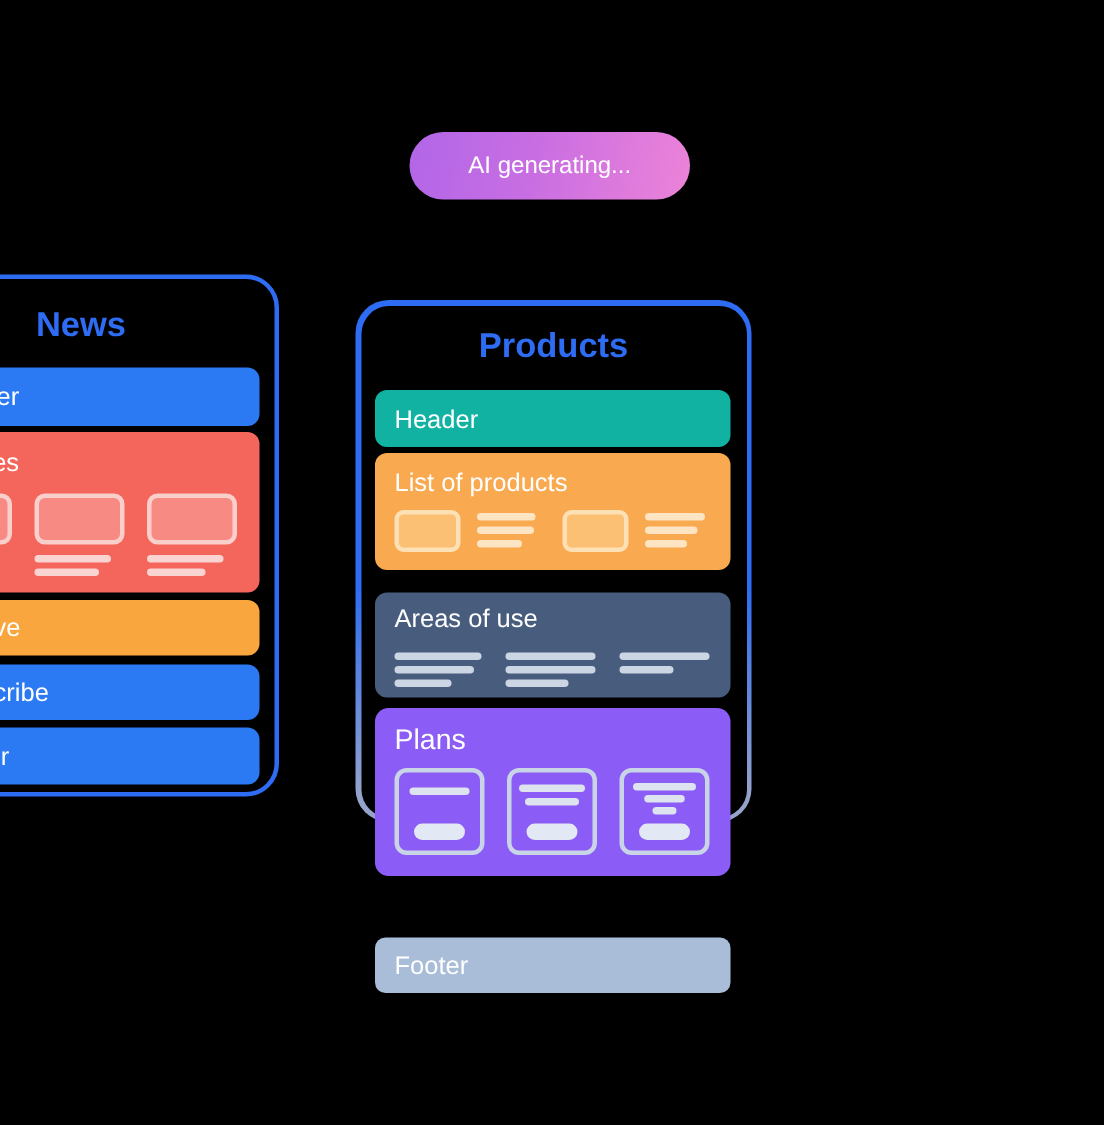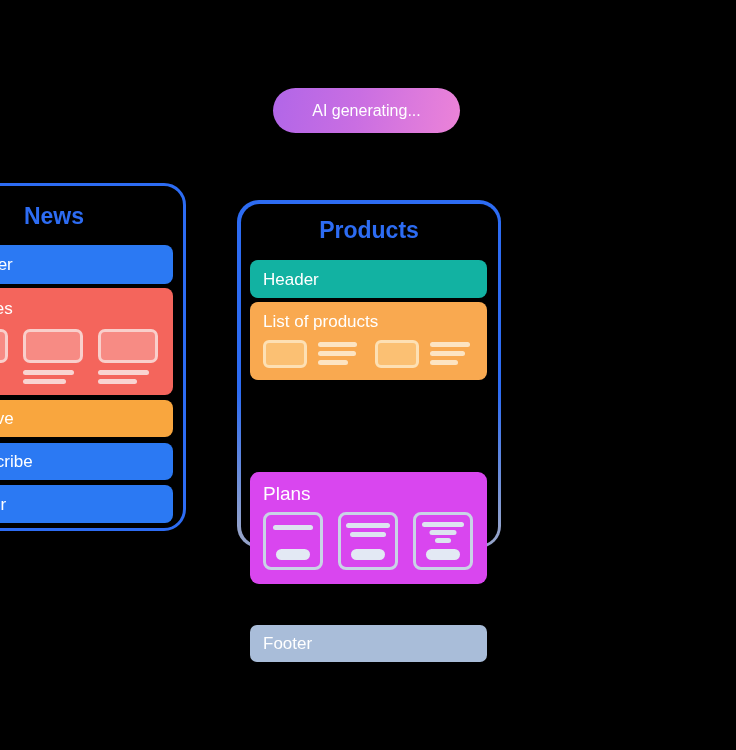--- a/index.html
+++ b/index.html
@@ -76,21 +76,21 @@
     background:#fbc073;border:3px solid #fde0b4;box-sizing:border-box;
   }
   .o-line{position:absolute;height:4.5px;border-radius:2.5px;background:#fde4c2;}
 
   .prod-areas{top:195px;height:70px;background:#485d7e;}
   .prod-areas .sec-title{top:8px;}
   .a-line{position:absolute;height:4.5px;border-radius:2.5px;background:#ccd5e3;}
 
   .plans{
     position:absolute;left:250px;top:472px;width:237px;height:112px;
-    background:#d946ef;border-radius:9px;z-index:3;
+    background:#8b5cf6;border-radius:9px;z-index:3;
   }
   .plans .sec-title{position:absolute;left:13px;top:11px;color:#fff;font-size:19px;}
   .plan-card{
     position:absolute;top:40px;width:60px;height:58px;border-radius:8px;
     border:3px solid #c9d4e6;box-sizing:border-box;
   }
   .p-line{position:absolute;left:50%;transform:translateX(-50%);height:4.5px;border-radius:2.5px;background:#dde4f0;}
   .p-pill{
     position:absolute;left:50%;transform:translateX(-50%);bottom:7px;
     width:34px;height:11px;border-radius:5.5px;background:#e3e9f4;
@@ -157,20 +157,31 @@
       <div class="prod-img" style="left:13px"></div>
       <div class="o-line" style="left:68px;top:40px;width:39px"></div>
       <div class="o-line" style="left:68px;top:49px;width:38px"></div>
       <div class="o-line" style="left:68px;top:58px;width:30px"></div>
       <div class="prod-img" style="left:125px"></div>
       <div class="o-line" style="left:180px;top:40px;width:40px"></div>
       <div class="o-line" style="left:180px;top:49px;width:35px"></div>
       <div class="o-line" style="left:180px;top:58px;width:28px"></div>
     </div>
 
+    <div class="section prod-areas">
+      <div class="sec-title">Areas of use</div>
+      <div class="a-line" style="left:13px;top:40px;width:58px"></div>
+      <div class="a-line" style="left:13px;top:49px;width:53px"></div>
+      <div class="a-line" style="left:13px;top:58px;width:38px"></div>
+      <div class="a-line" style="left:87px;top:40px;width:60px"></div>
+      <div class="a-line" style="left:87px;top:49px;width:60px"></div>
+      <div class="a-line" style="left:87px;top:58px;width:42px"></div>
+      <div class="a-line" style="left:163px;top:40px;width:60px"></div>
+      <div class="a-line" style="left:163px;top:49px;width:36px"></div>
+    </div>
   </div>
 
   <div class="plans">
     <div class="sec-title">Plans</div>
 
     <div class="plan-card" style="left:13px">
       <div class="p-line" style="top:10px;width:40px"></div>
       <div class="p-pill"></div>
     </div>
     <div class="plan-card" style="left:88px">

